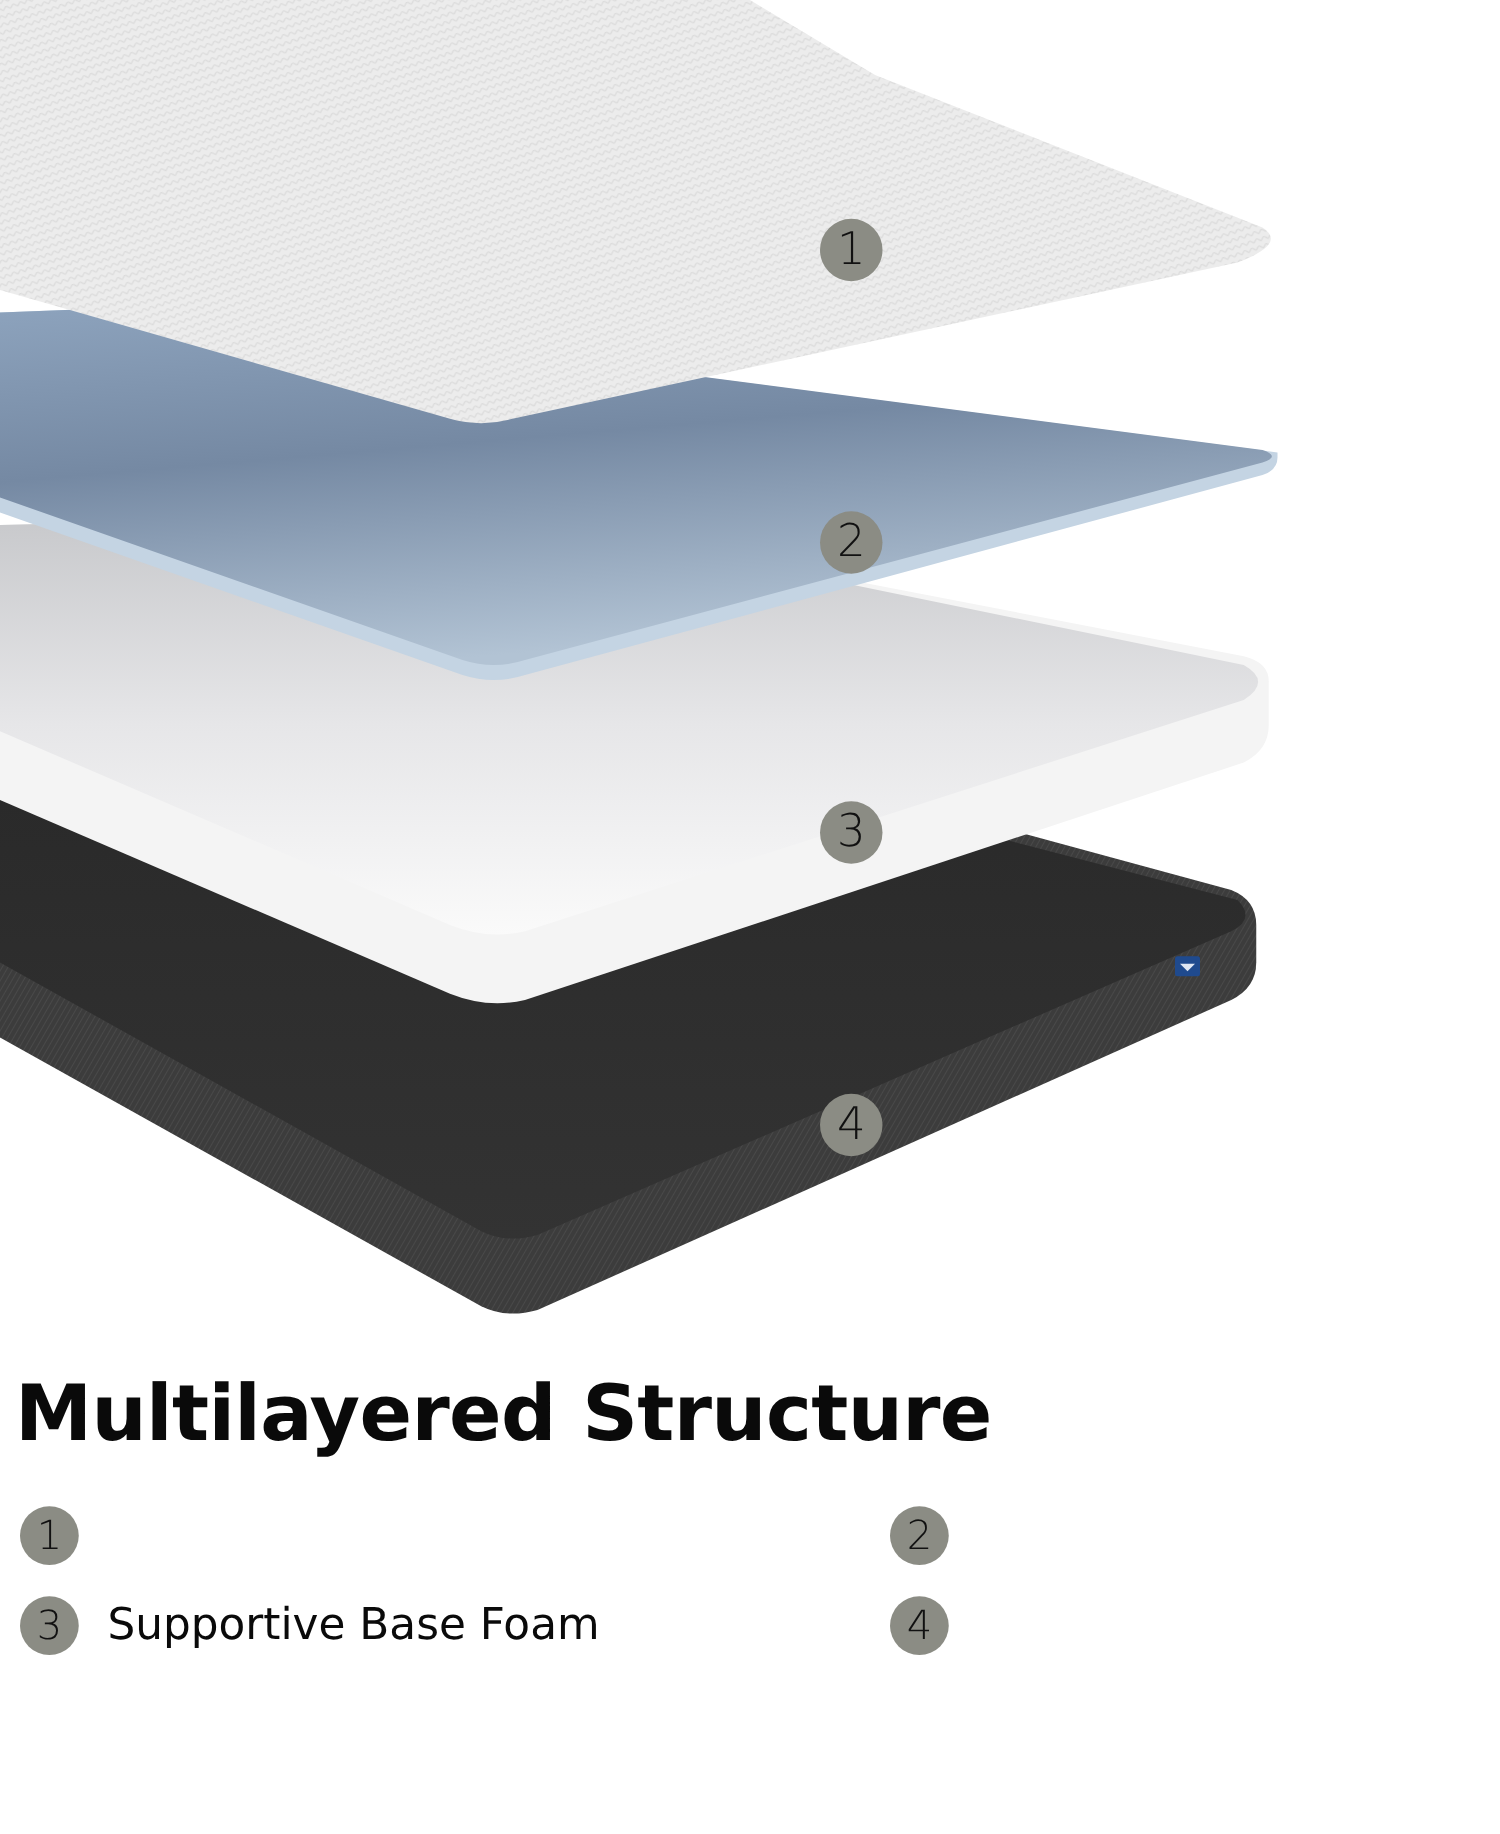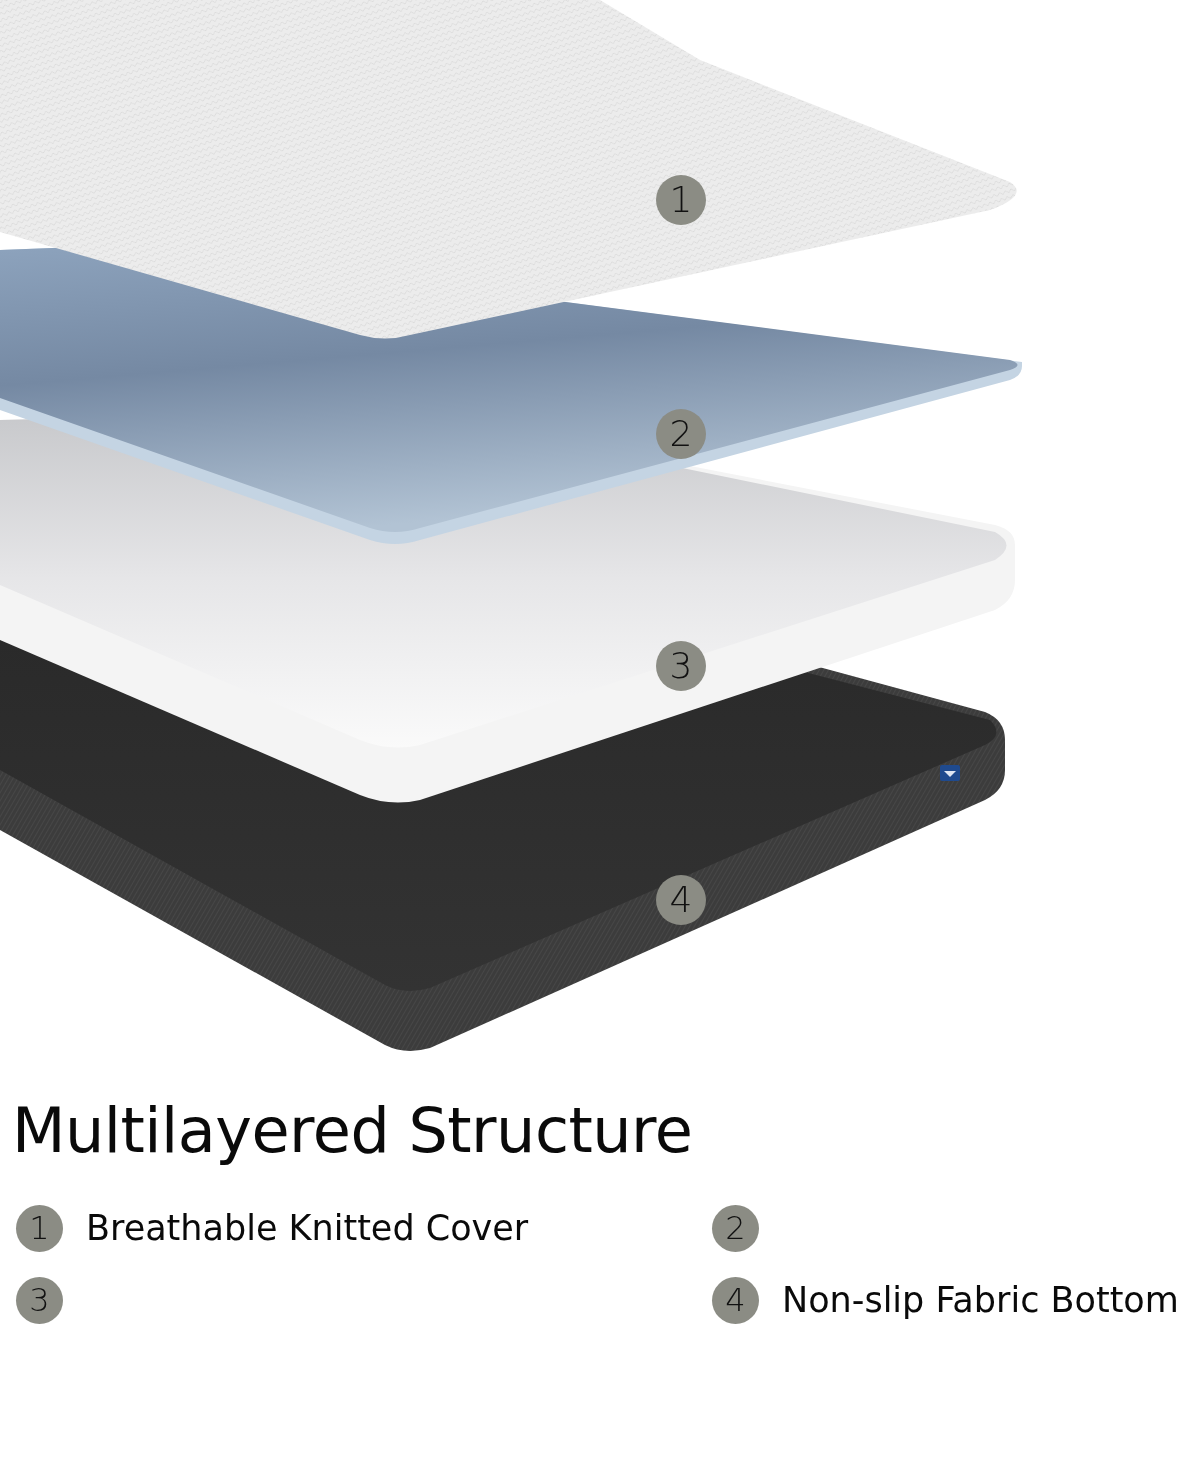--- a/index.html
+++ b/index.html
@@ -1,19 +1,19 @@
 <!DOCTYPE html>
 <html><head>
 <meta charset="utf-8">
 <style>
   html,body{margin:0;padding:0;background:#ffffff;}
   body{width:1200px;height:1467px;position:relative;overflow:hidden;font-family:"Liberation Sans","DejaVu Sans",sans-serif;color:#0a0a0a;}
   #illustration{position:absolute;left:0;top:0;width:1200px;height:1070px;}
   .badge{position:absolute;width:50px;height:50px;border-radius:50%;background:#8b8c84;color:#111;display:flex;align-items:center;justify-content:center;font-size:36px;font-family:"DejaVu Sans",sans-serif;font-weight:300;line-height:1;}
-  .title{position:absolute;left:12px;top:1094px;font-size:62px;font-weight:400;letter-spacing:-0.5px;margin:0;font-family:"DejaVu Sans",sans-serif;}
+  .title{position:absolute;left:12px;top:1094px;font-size:62px;font-weight:700;letter-spacing:-0.5px;margin:0;font-family:"DejaVu Sans",sans-serif;}
   .legend{position:absolute;left:0;top:1200px;width:1200px;}
   .legend-item{position:absolute;display:flex;align-items:center;height:54px;}
   .legend-item .badge{position:relative;width:47px;height:47px;font-size:32px;}
   .legend-label{margin-left:23px;font-size:35px;font-family:"DejaVu Sans",sans-serif;white-space:nowrap;}
 </style>
 </head>
 <body>
 
 <div id="illustration">
   <svg width="1200" height="1070" viewBox="0 0 1200 1070">
@@ -68,25 +68,24 @@
   <div class="badge" style="left:656px;top:409px;">2</div>
   <div class="badge" style="left:656px;top:641px;">3</div>
   <div class="badge" style="left:656px;top:875px;">4</div>
 </div>
 
 <h1 class="title">Multilayered Structure</h1>
 
 <div class="legend">
   <div class="legend-item" style="left:16px;top:1px;">
     <div class="badge">1</div>
-    <span class="legend-label">Breathable Knitted Cover</span>
   </div>
   <div class="legend-item" style="left:712px;top:1px;">
     <div class="badge">2</div>
   </div>
   <div class="legend-item" style="left:16px;top:73px;">
     <div class="badge">3</div>
+    <span class="legend-label">Supportive Base Foam</span>
   </div>
   <div class="legend-item" style="left:712px;top:73px;">
     <div class="badge">4</div>
-    <span class="legend-label">Non-slip Fabric Bottom</span>
   </div>
 </div>
 
 </body></html>

